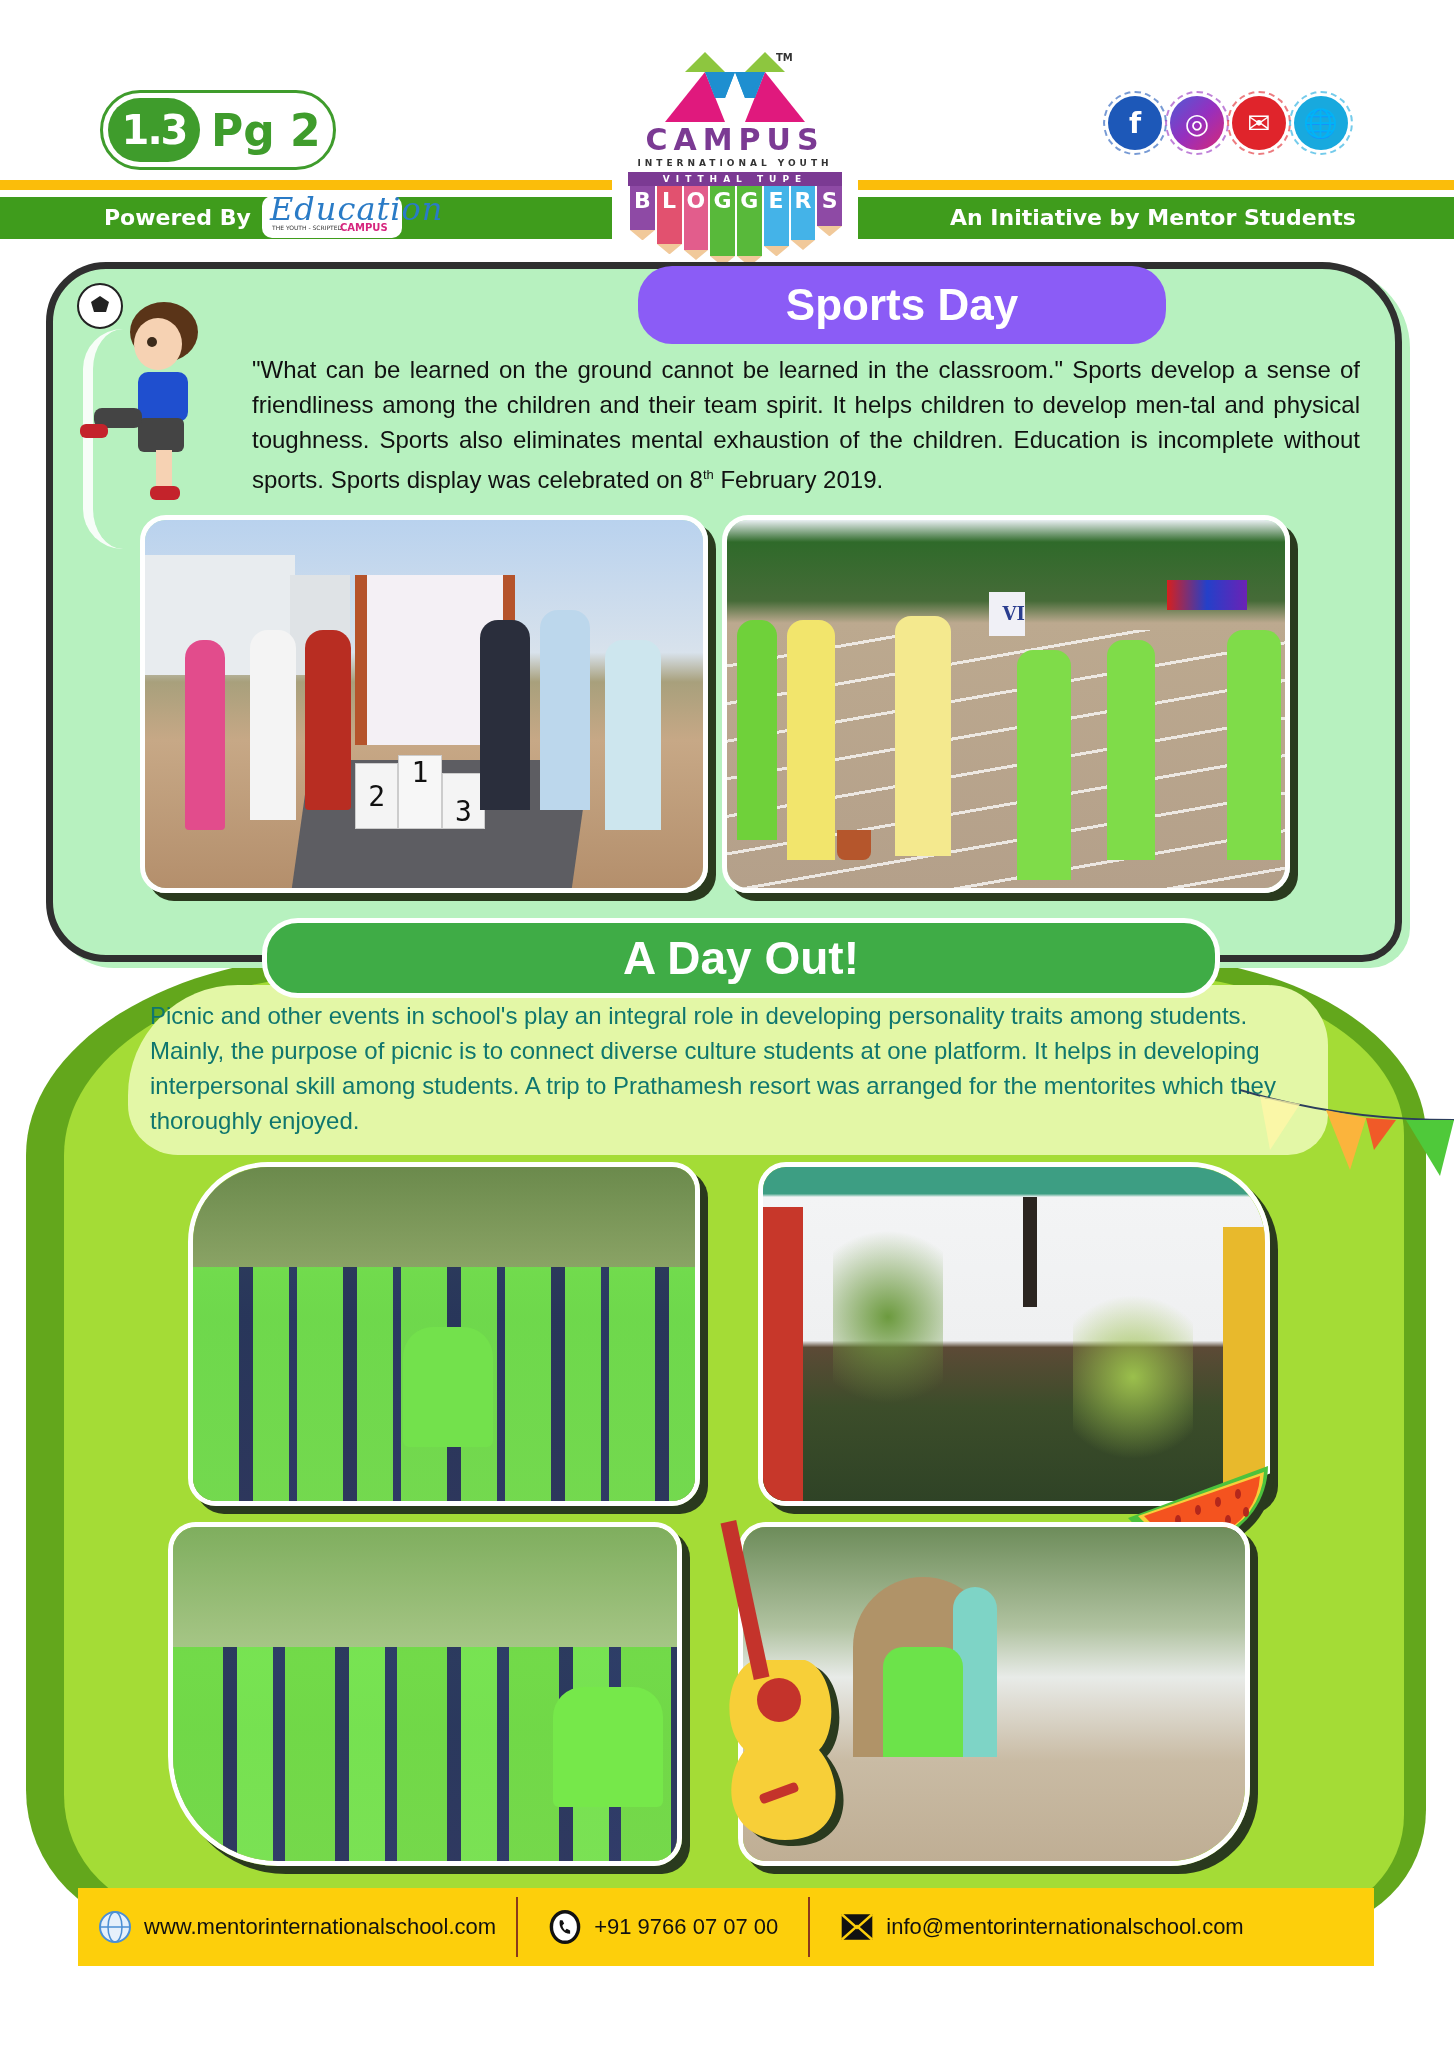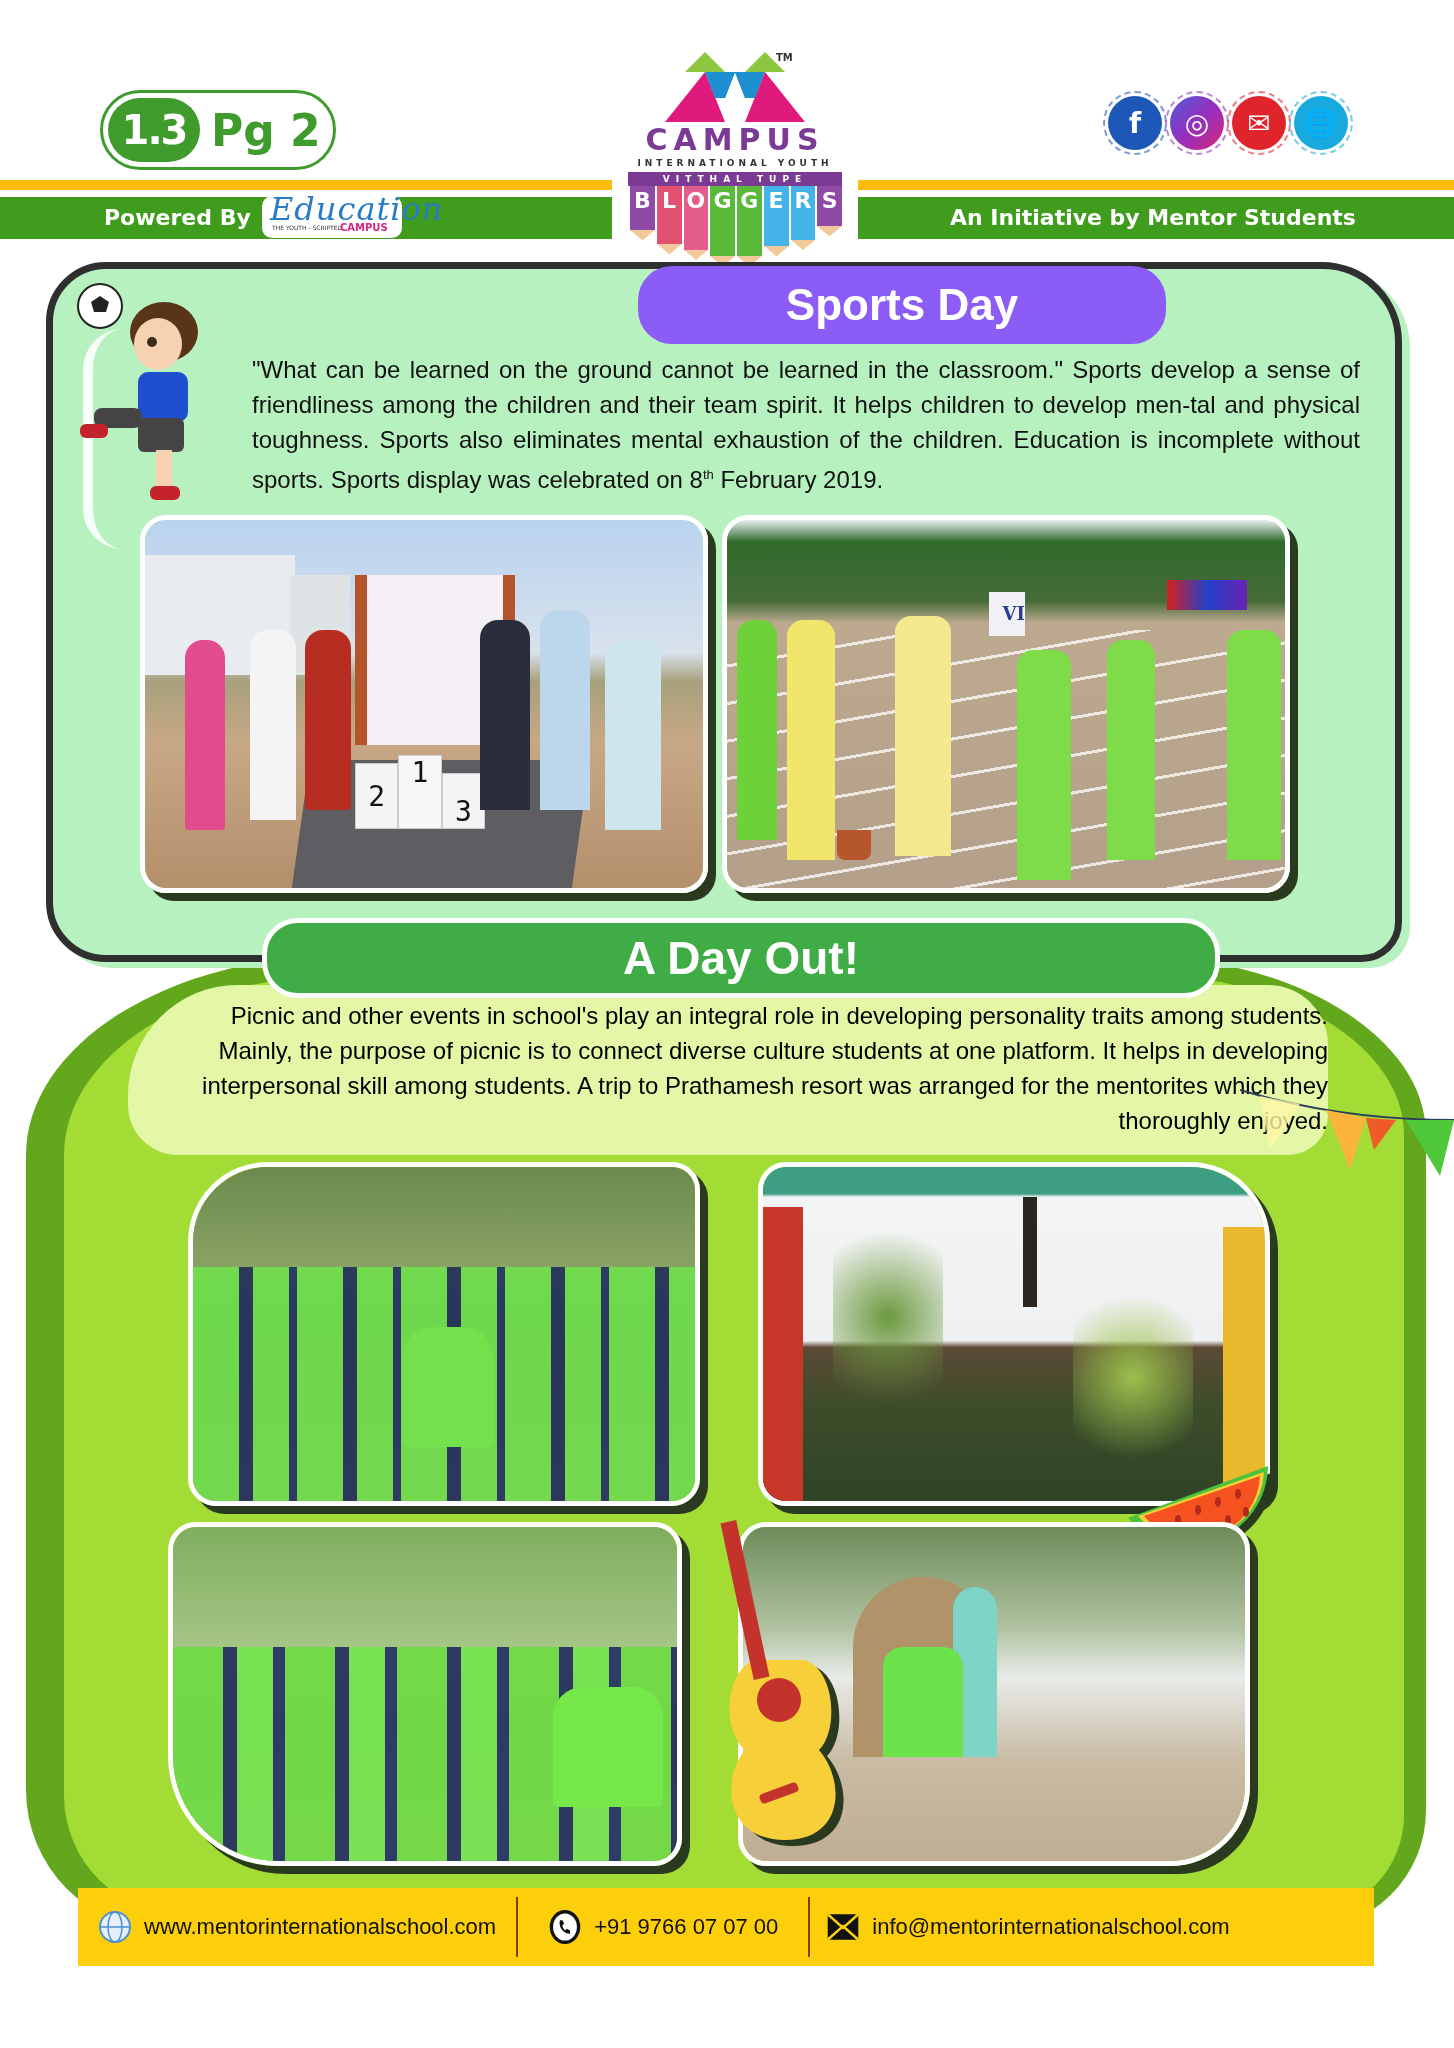--- a/index.html
+++ b/index.html
@@ -134,22 +134,22 @@
   .dayout-textbox {
     position: absolute; left: 128px; top: 985px; width: 1200px; height: 170px;
     background: #e3f7a6; border-radius: 110px 60px 40px 50px;
   }
   .dayout-title {
     position: absolute; left: 262px; top: 918px; width: 958px; height: 80px;
     background: #3fac46; border: 5px solid #fff; border-radius: 36px; color: #fff; text-align: center;
     font: bold 46px "Liberation Sans", sans-serif; line-height: 70px;
   }
   .dayout-text {
-    position: absolute; left: 168px; top: 998px; width: 1160px;
-    font: 24px "Liberation Sans", sans-serif; line-height: 35px; text-align: right; color: #000000;
+    position: absolute; left: 150px; top: 998px; width: 1160px;
+    font: 24px "Liberation Sans", sans-serif; line-height: 35px; text-align: left; color: #0f766e;
   }
 
   
   .bunting { position: absolute; left: 1240px; top: 1080px; width: 214px; height: 100px; }
 
   
   .footer {
     position: absolute; left: 78px; top: 1888px; width: 1296px; height: 78px; background: #fdcf0b;
     display: flex; align-items: center;
   }
@@ -375,21 +375,21 @@
   <div class="item" style="padding-left:30px;padding-right:30px;">
     <span class="f-ic">
       <svg width="40" height="40" viewBox="0 0 40 40">
           <ellipse cx="20" cy="20" rx="16" ry="18" fill="#fff" stroke="#111" stroke-width="4"></ellipse>
           <path d="M14,12 C12,20 18,28 26,28 L26,24 L22,22 L20,24 C18,22 17,20 17,18 L19,16 L17,12 Z" fill="#111"></path>
         </svg>
     </span>
     <span>+91 9766 07 07 00</span>
   </div>
   <div class="sep"></div>
-  <div class="item" style="padding-left:16px;">
+  <div class="item" style="padding-left:30px;">
     <span class="f-ic">
       <svg width="40" height="34" viewBox="0 0 40 34">
           <rect x="2" y="2" width="36" height="30" fill="#111"></rect>
           <path d="M2,2 L20,18 L38,2 M2,32 L20,16 L38,32" stroke="#fdcf0b" stroke-width="3" fill="none"></path>
         </svg>
     </span>
     <span>info@mentorinternationalschool.com</span>
   </div>
 </div>
 

